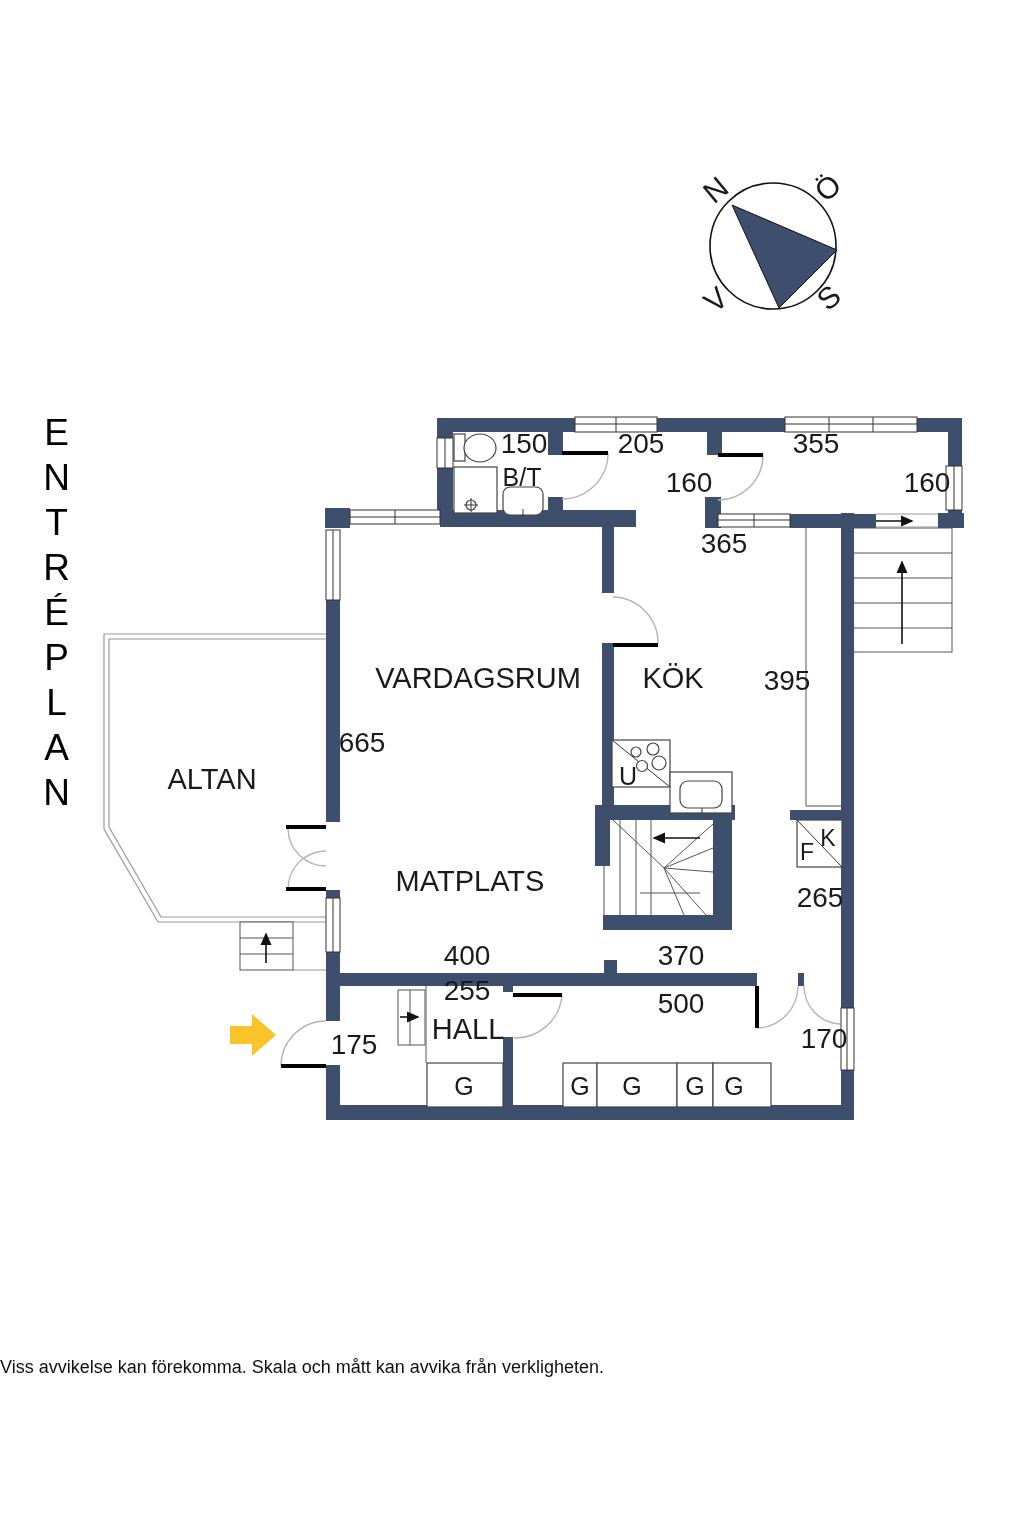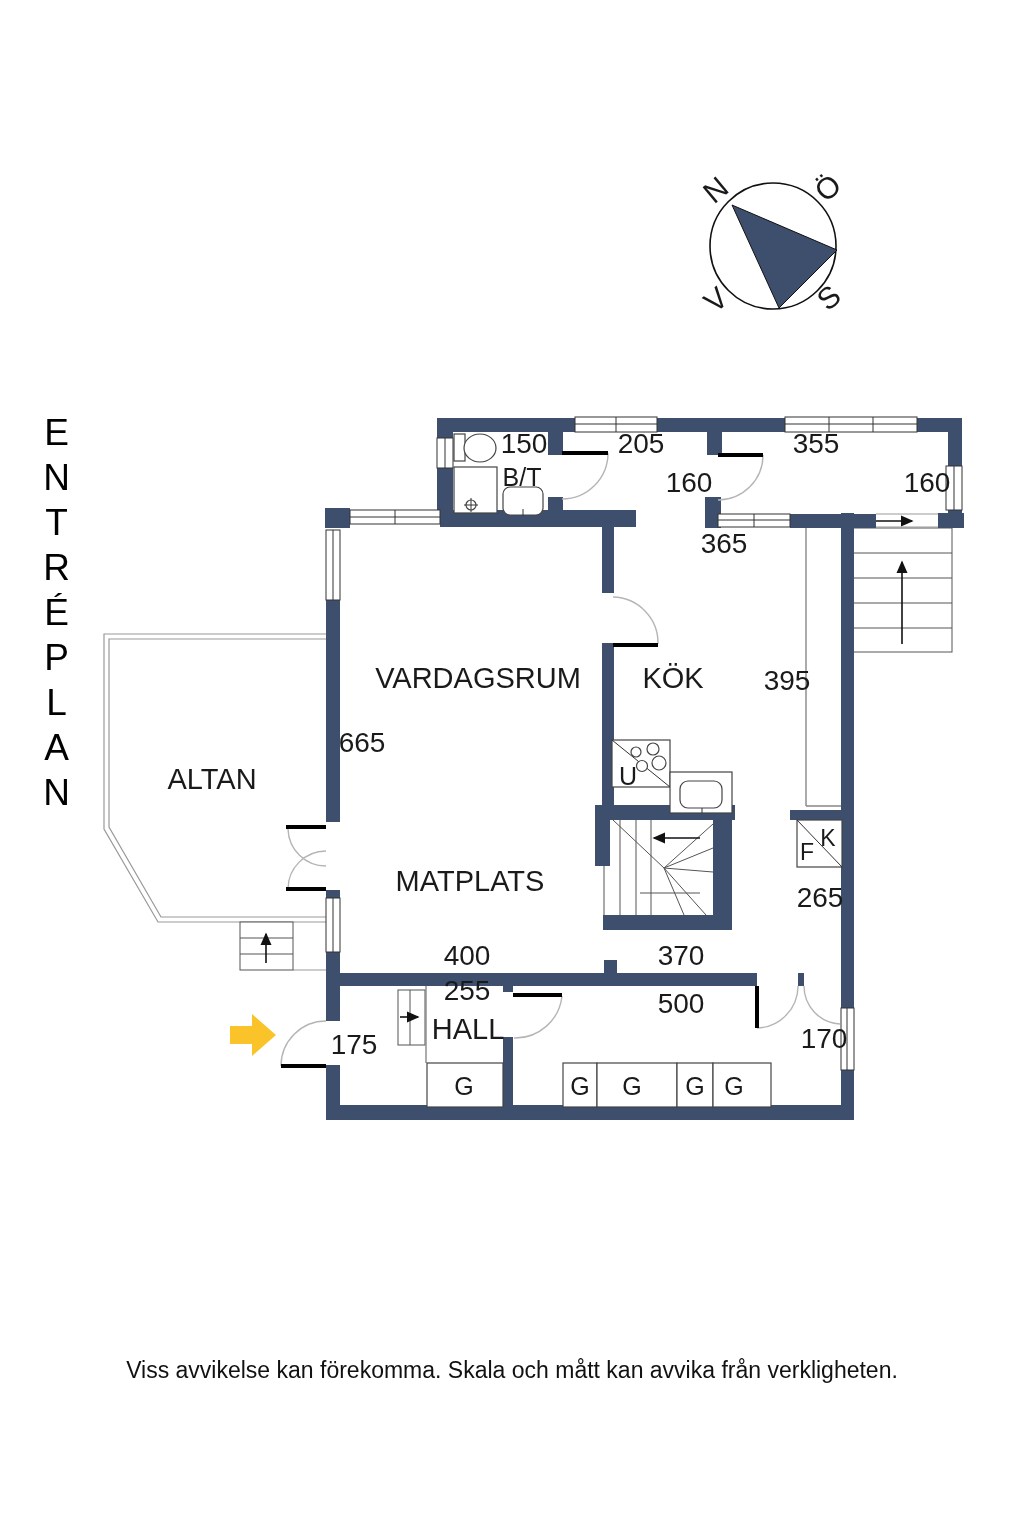--- a/index.html
+++ b/index.html
@@ -1,21 +1,21 @@
 <!DOCTYPE html>
 <html style="--wall: #3E4F6E; --accent: #FBC32A;"><head>
 <meta charset="utf-8">
 <style>
   :root{ --wall:#3E4F6E; --accent:#FBC32A; }
   html,body{margin:0;padding:0;background:#fff;}
   #stage{position:relative;width:1024px;height:1536px;background:#fff;overflow:hidden;
          font-family:"Liberation Sans", sans-serif;}
   #plan-title{position:absolute;left:38px;top:412px;writing-mode:vertical-lr;text-orientation:upright;
       font-size:37px;letter-spacing:4px;color:#000;line-height:1;}
-  #footer-note{position:absolute;left:0;right:0;top:1357px;text-align:center;font-size:23px;color:#111;}
+  #footer-note{position:absolute;left:0;right:0;top:1357px;text-align:left;font-size:18px;color:#111;}
   svg text{font-family:"Liberation Sans", sans-serif;fill:#1a1a1a;}
   .w{fill:var(--wall);}
   .win{fill:#fff;stroke:#333;stroke-width:1;}
   .winl{stroke:#333;stroke-width:1;fill:none;}
   .fix{fill:#fff;stroke:#444;stroke-width:1.2;}
   .thin{stroke:#888;stroke-width:1.4;fill:none;}
   .gray{stroke:#999;stroke-width:1.2;fill:none;}
   .stair{stroke:#555;stroke-width:1;fill:#fff;}
   .sline{stroke:#555;stroke-width:1;fill:none;}
   .leaf{stroke:#000;stroke-width:4;fill:none;}

